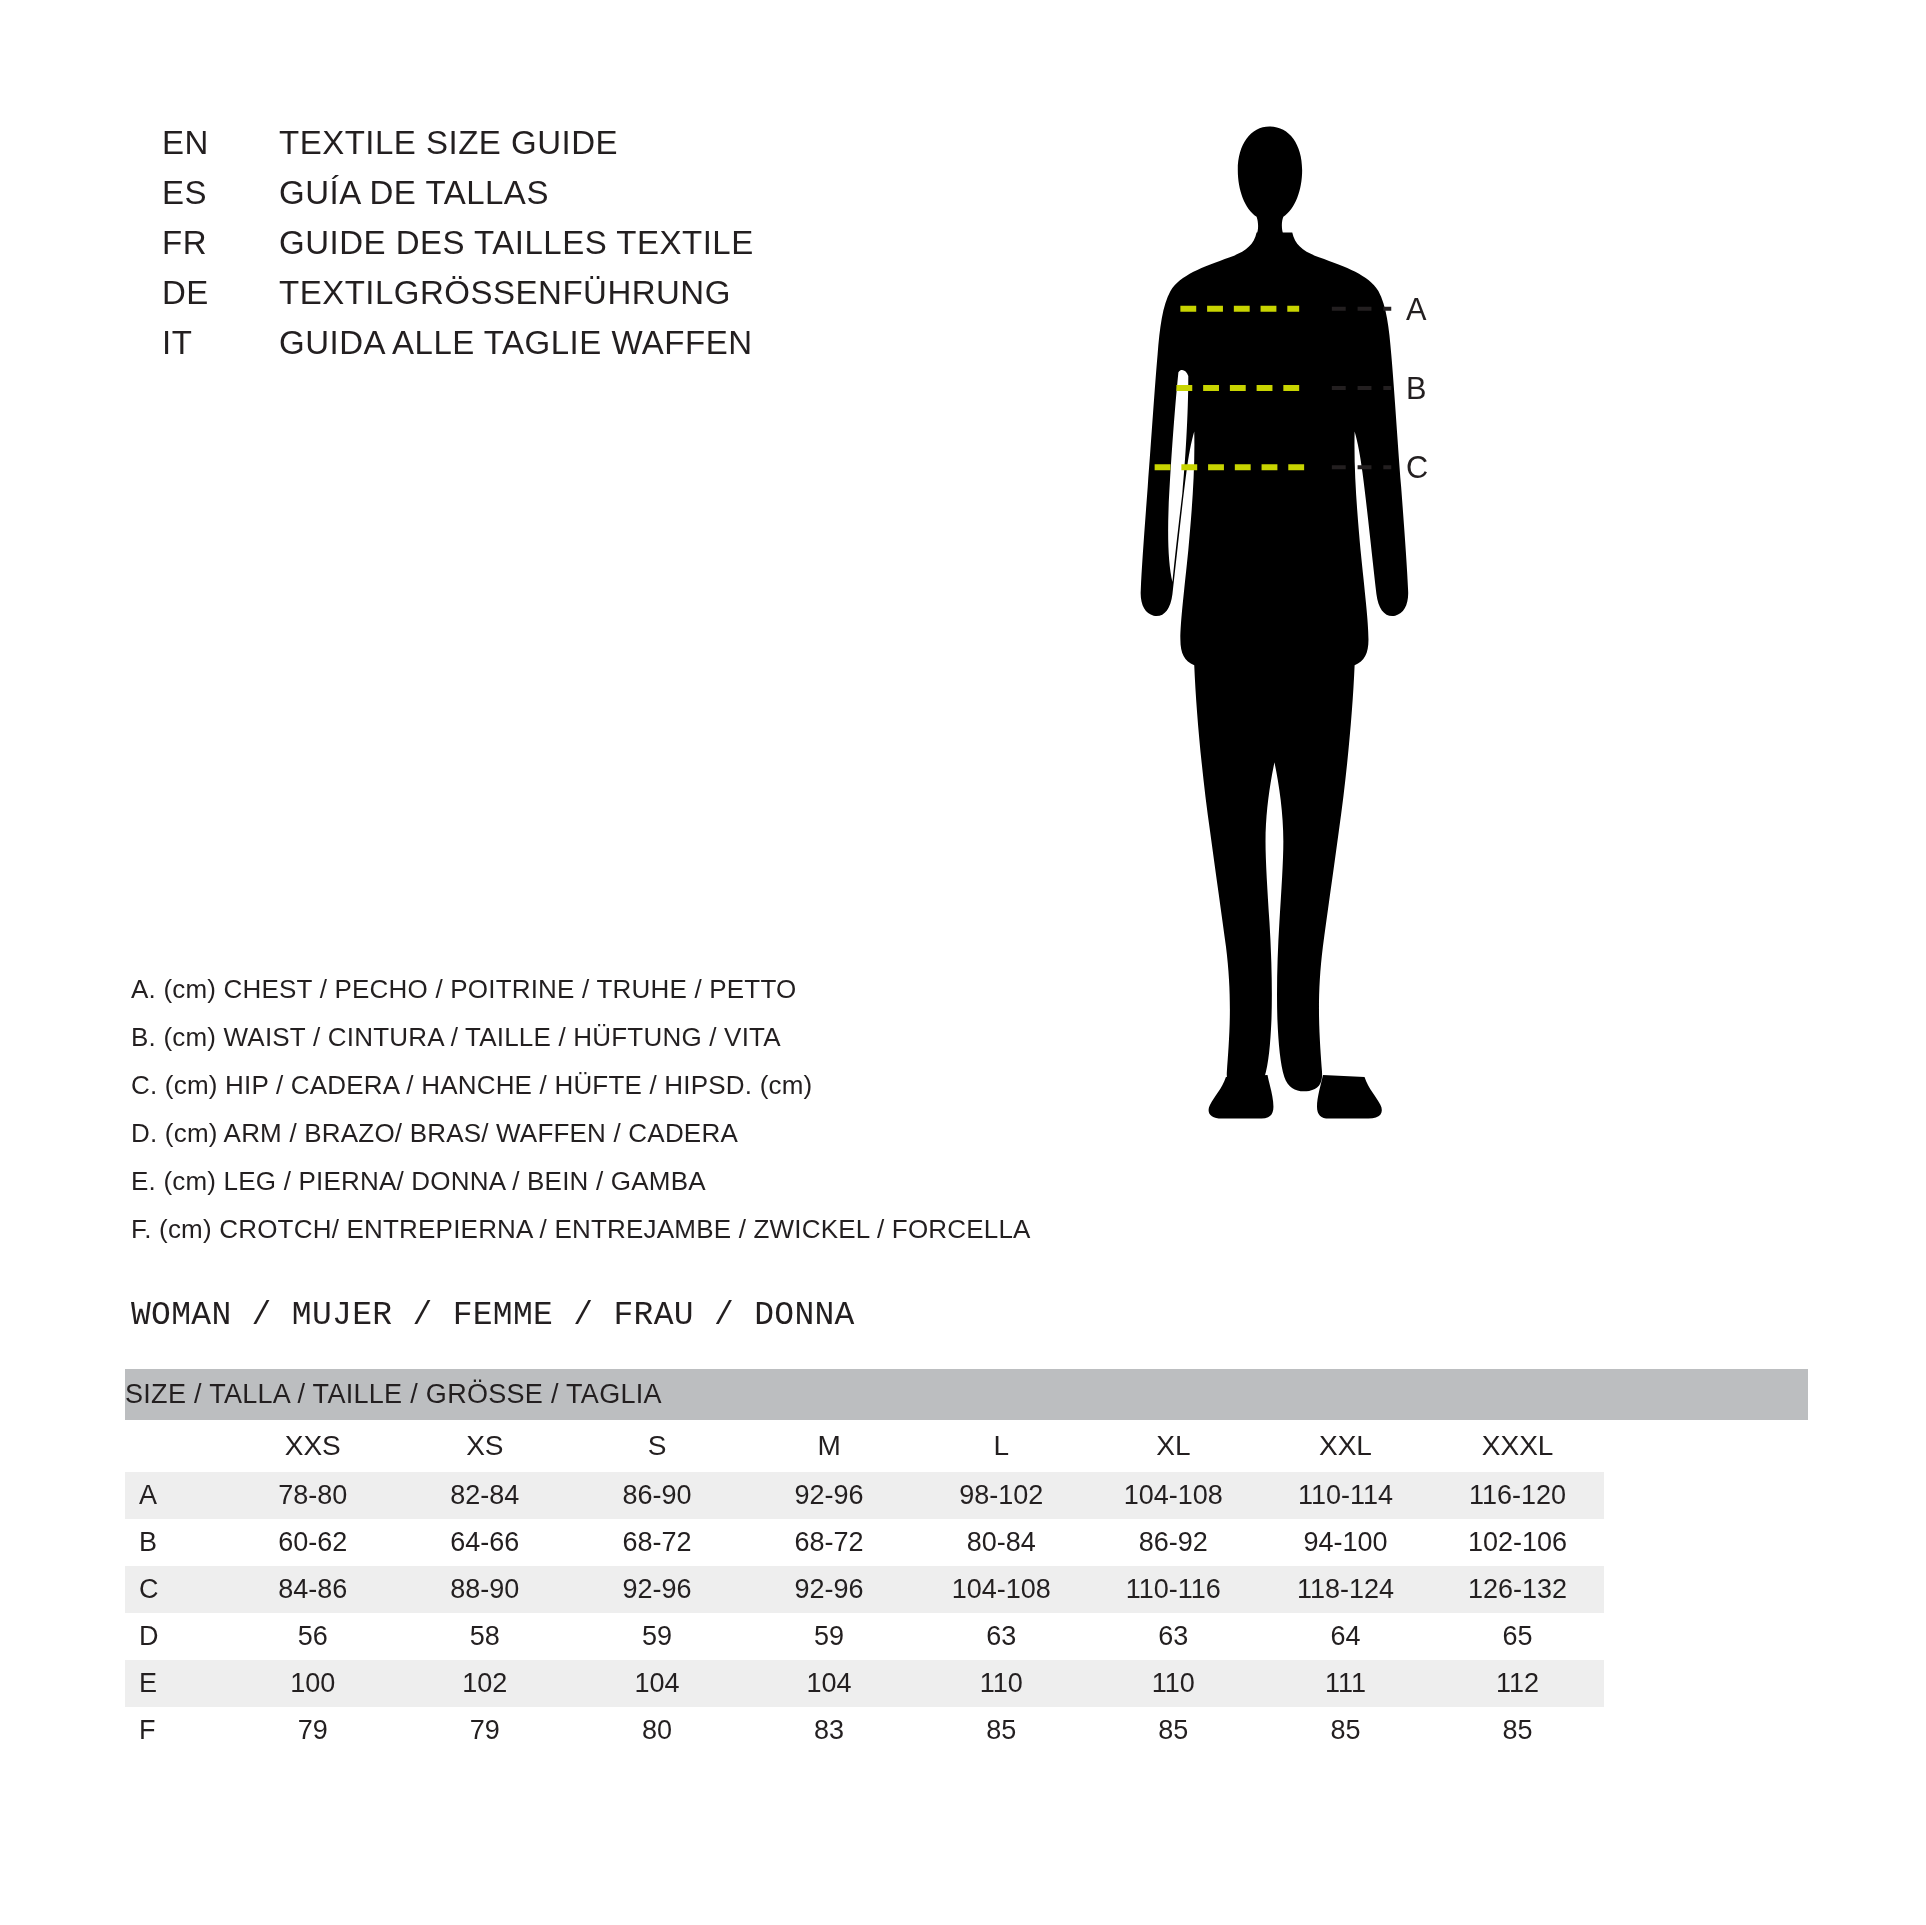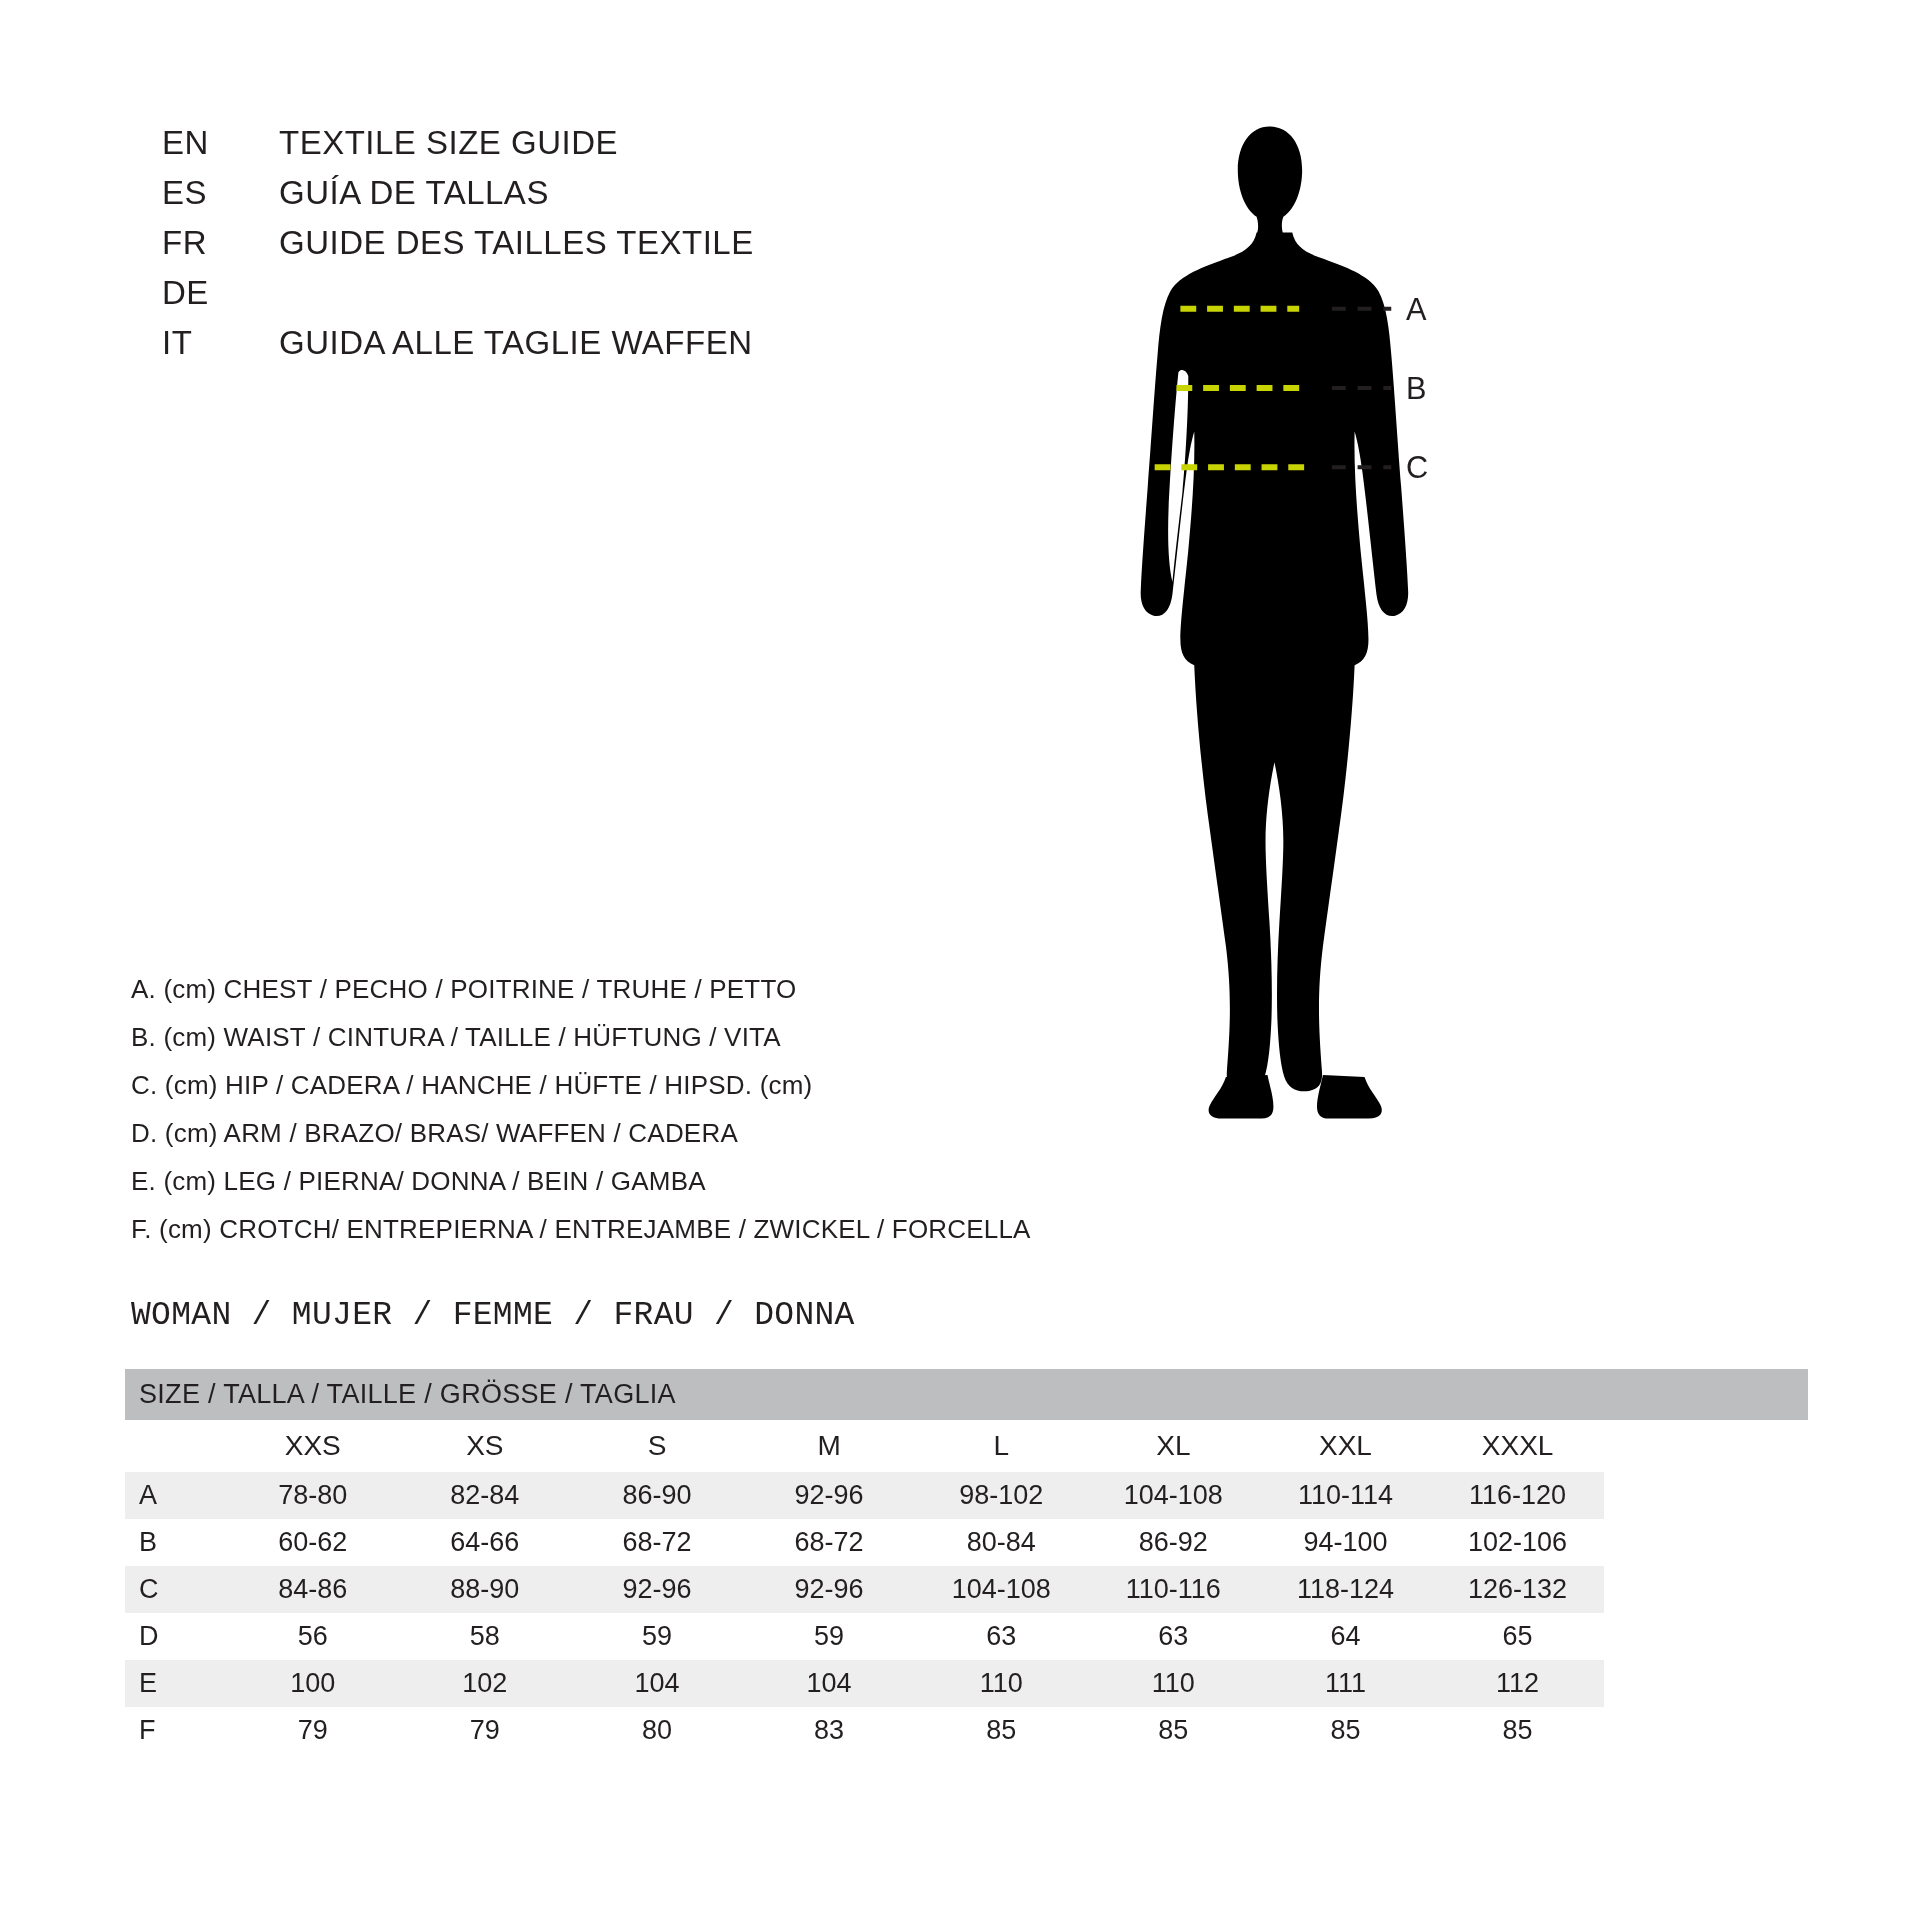--- a/index.html
+++ b/index.html
@@ -79,21 +79,20 @@
     padding: 0;
     margin: 0;
     font-weight: normal;
     text-align: center;
     height: 47px;
     vertical-align: middle;
   }
   #size-table .hdr-row td {
     background: #bcbec0;
     text-align: left;
-    padding-left: 14px;
     height: 51px;
     font-size: 27px;
     letter-spacing: 0.3px;
   }
   #size-table .col-label {
     width: 87px;
     text-align: left;
     padding-left: 14px;
   }
   #size-table .sizes-row td {
@@ -138,20 +137,21 @@
   <div class="lang-row">
     <div class="lang-code">ES</div>
     <div class="lang-title">GUÍA DE TALLAS</div>
   </div>
   <div class="lang-row">
     <div class="lang-code">FR</div>
     <div class="lang-title">GUIDE DES TAILLES TEXTILE</div>
   </div>
   <div class="lang-row">
     <div class="lang-code">DE</div>
+    <div class="lang-title">TEXTILGRÖSSENFÜHRUNG</div>
   </div>
   <div class="lang-row">
     <div class="lang-code">IT</div>
     <div class="lang-title">GUIDA ALLE TAGLIE WAFFEN</div>
   </div>
 </div>
 
 <div id="legend-block">
   <div class="legend-row">A. (cm) CHEST / PECHO / POITRINE / TRUHE / PETTO</div>
   <div class="legend-row">B. (cm) WAIST / CINTURA / TAILLE / HÜFTUNG / VITA</div>

